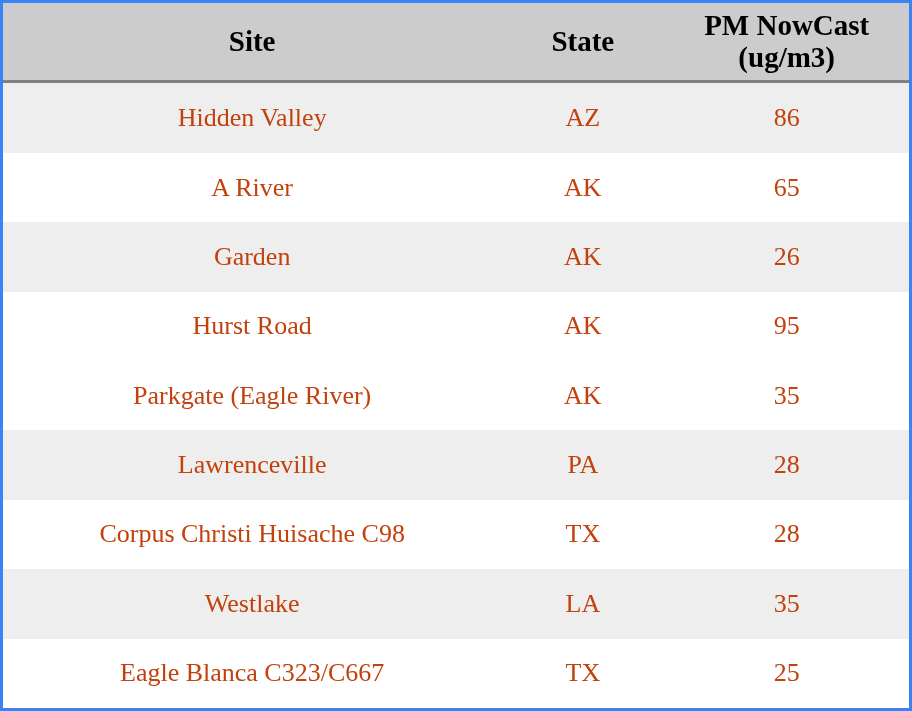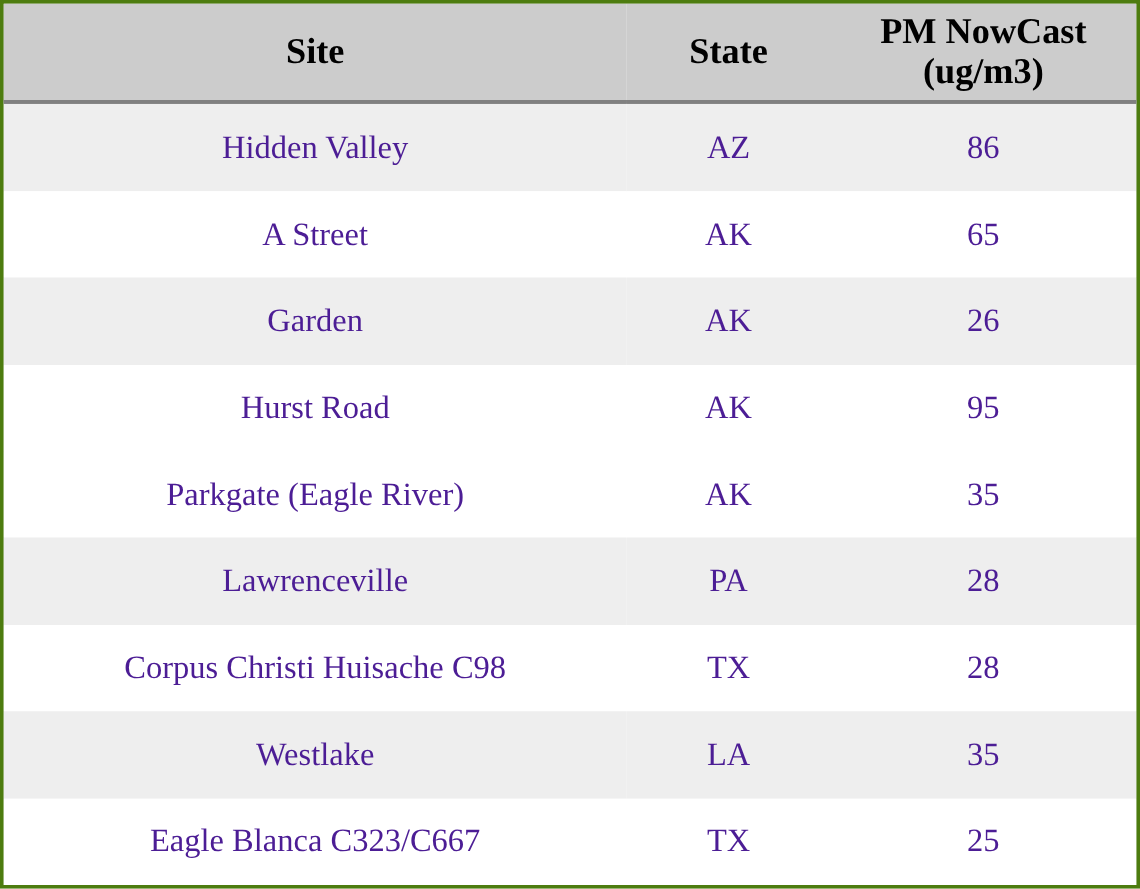--- a/index.html
+++ b/index.html
@@ -10,21 +10,21 @@
   body {
     width: 912px;
     height: 711px;
     font-family: "Liberation Serif", serif;
     overflow: hidden;
   }
   .table-frame {
     box-sizing: border-box;
     width: 912px;
     height: 711px;
-    border: 3px solid #4d7c0f;
+    border: 3px solid #3b82f6;
     background: #ffffff;
   }
   table.data-table {
     width: 100%;
     height: 100%;
     border-collapse: collapse;
     table-layout: fixed;
   }
   thead th {
     background: #cccccc;
@@ -34,21 +34,21 @@
     font-size: 29px;
     text-align: center;
     vertical-align: middle;
     padding: 6px 4px;
     border-bottom: 3px solid #808080;
     line-height: 1.12;
   }
   tbody td {
     font-family: "Liberation Serif", serif;
     font-size: 26px;
-    color: #4c1d95;
+    color: #c2410c;
     text-align: center;
     vertical-align: middle;
     padding: 10px 4px;
     border: none;
   }
   tbody tr.odd-row td {
     background: #eeeeee;
   }
   tbody tr.even-row td {
     background: #ffffff;
@@ -74,21 +74,21 @@
         <th>PM NowCast (ug/m3)</th>
       </tr>
     </thead>
     <tbody>
       <tr class="odd-row">
         <td>Hidden Valley</td>
         <td>AZ</td>
         <td>86</td>
       </tr>
       <tr class="even-row">
-        <td>A Street</td>
+        <td>A River</td>
         <td>AK</td>
         <td>65</td>
       </tr>
       <tr class="odd-row">
         <td>Garden</td>
         <td>AK</td>
         <td>26</td>
       </tr>
       <tr class="even-row">
         <td>Hurst Road</td>

